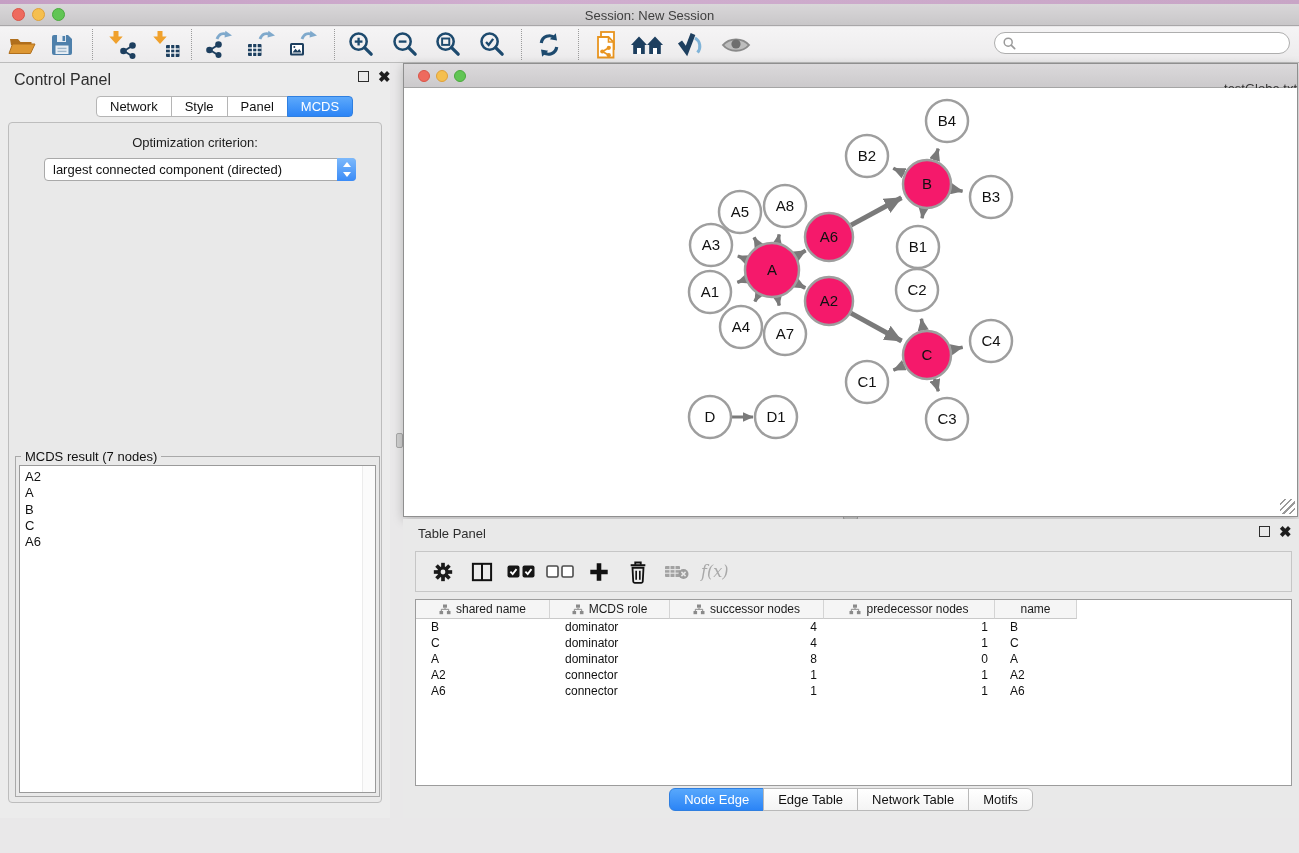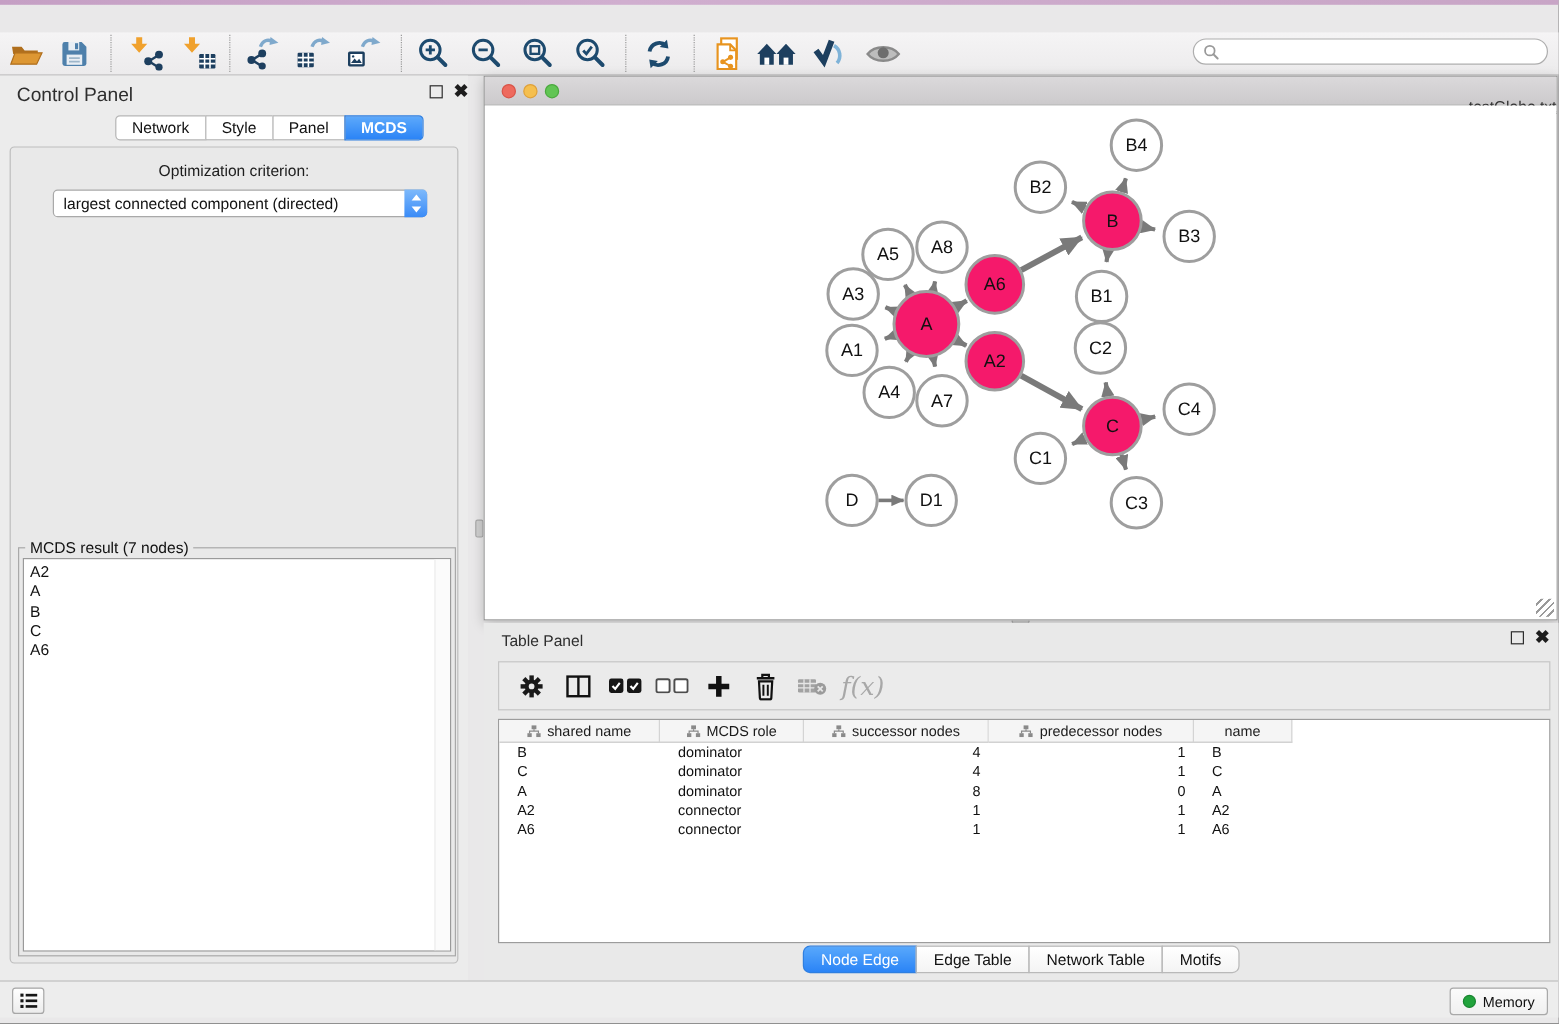--- a/index.html
+++ b/index.html
@@ -40,21 +40,21 @@
   .control-panel { position:absolute; left:0; top:63px; width:390px; height:755px;
     background:#ececec; }
   .cp-title { position:absolute; left:14px; top:8px; font-size:16px; color:#2e2e2e; }
   .panel-icons { position:absolute; display:flex; gap:9px; align-items:center; }
   .float-icon { width:11px; height:11px; border:1.6px solid #2d2d2d; background:transparent; }
   .close-icon { font-size:15px; font-weight:700; color:#1d1d1d; line-height:11px; }
   .cp-tabs { position:absolute; left:96px; top:33px; display:flex; }
   .cp-tab { height:21px; line-height:20px; padding:0 13px; font-size:13px; color:#111;
     background:#fff; border:1px solid #b5b5b5; margin-left:-1px; }
   .cp-tab:first-child { border-radius:4px 0 0 4px; margin-left:0; }
-  .cp-tab:last-child { border-radius:0 4px 4px 0;font-weight:bold; }
+  .cp-tab:last-child { border-radius:0 4px 4px 0; }
   .cp-tab.active { background:linear-gradient(#5da9fb,#2b84f6); color:#fff; border-color:#2f7fe0; }
   .cp-body { position:absolute; left:8px; top:59px; width:374px; height:681px;
     background:#e9e9e9; border:1px solid #bdbdbd; border-radius:4px; }
   .opt-label { position:absolute; left:0; right:0; top:12px; text-align:center;
     font-size:13px; color:#1c1c1c; }
   .select { position:absolute; left:35px; top:35px; width:312px; height:23px;
     background:#fff; border:1px solid #a9a9a9; border-radius:4px;
     display:flex; align-items:center; }
   .select .sel-text { flex:1; font-size:13px; color:#111; padding-left:8px; white-space:nowrap; }
   .select .stepper { width:19px; height:23px; margin-right:-1px; border-radius:0 4px 4px 0;
@@ -95,21 +95,21 @@
   .splitter-handle { position:absolute; background:#cfcfcf; border:1px solid #a8a8a8; border-radius:2px; }
 
   
   .table-panel { position:absolute; left:403px; top:519px; width:896px; height:299px;
     background:#e9e9e9; }
   .tp-title { position:absolute; left:15px; top:7px; font-size:13px; color:#2e2e2e; }
   .tp-toolbar { position:absolute; left:12px; top:32px; width:877px; height:41px;
     background:#ebebeb; border:1px solid #c6c6c6; display:flex; align-items:center;
     padding-left:10px; gap:5px; }
   .tp-tbtn { width:34px; height:32px; display:flex; align-items:center; justify-content:center; }
-  .fx-label { font-size:21px; font-style:italic; color:#a8a8a8;
+  .fx-label { font-size:16px; font-style:italic; color:#a8a8a8;
     font-family:"DejaVu Serif", serif; margin-left:2px; }
   .data-table { position:absolute; left:12px; top:80px; width:877px; height:187px;
     background:#fff; border:1px solid #9c9c9c; overflow:hidden; }
   .thead { display:flex; height:19px; }
   .th { background:#f5f5f5; border-right:1px solid #d4d4d4; border-bottom:1px solid #c9c9c9;
     display:flex; align-items:center; justify-content:center; gap:5px;
     font-size:12px; color:#1b1b1b; }
   .tree-icon { display:inline-flex; }
   .tr { display:flex; height:16px; }
   .td { font-size:12px; color:#101010; line-height:16px; white-space:nowrap; overflow:hidden; }
@@ -133,20 +133,28 @@
     display:flex; align-items:center; gap:6px; padding:0 10px; }
   .memory-dot { width:11px; height:11px; border-radius:50%; background:#21a33c; border:1px solid #188530; }
   .memory-label { font-size:12px; color:#111; }
 </style>
 </head>
 <body>
 
 <div id="app">
   <div class="desktop-top"></div>
 
+  <div class="titlebar">
+    <div class="lights">
+      <div class="light red"></div>
+      <div class="light yellow"></div>
+      <div class="light green"></div>
+    </div>
+    <div class="win-title">Session: New Session</div>
+  </div>
 
   <div class="toolbar">
     <div class="tb-btn" style="left:3px">
       <svg width="30" height="26" viewBox="0 0 30 26">
         <path d="M3 7 h8 l2.5 3 h11 v3 H4 Z" fill="#b06f1d"></path>
         <path d="M5.5 12 h22.5 l-4.5 9.5 H2 Z" fill="#dd9733" stroke="#b06f1d" stroke-width="1"></path>
       </svg>
     </div>
     <div class="tb-btn" style="left:43px">
       <svg width="26" height="26" viewBox="0 0 26 26">
@@ -600,31 +608,13 @@
     </div>
 
     <div class="tp-tabs" id="tp-tabs">
         <div class="tp-tab active">Node Edge</div>
         <div class="tp-tab">Edge Table</div>
         <div class="tp-tab">Network Table</div>
         <div class="tp-tab">Motifs</div>
       </div>
   </div>
 
-  <div class="statusbar">
-    <div class="sb-left-btn">
-      <svg width="16" height="14" viewBox="0 0 16 14">
-        <g fill="#161616">
-          <rect x="1" y="1" width="2.6" height="2.6"></rect>
-            <rect x="5.4" y="1.2" width="9.6" height="2.2"></rect>
-          <rect x="1" y="5.7" width="2.6" height="2.6"></rect>
-            <rect x="5.4" y="5.9" width="9.6" height="2.2"></rect>
-          <rect x="1" y="10.4" width="2.6" height="2.6"></rect>
-            <rect x="5.4" y="10.6" width="9.6" height="2.2"></rect>
-        </g>
-      </svg>
-    </div>
-    <div class="memory-btn">
-      <span class="memory-dot"></span>
-      <span class="memory-label">Memory</span>
-    </div>
-  </div>
 </div>
 
 </body></html>

